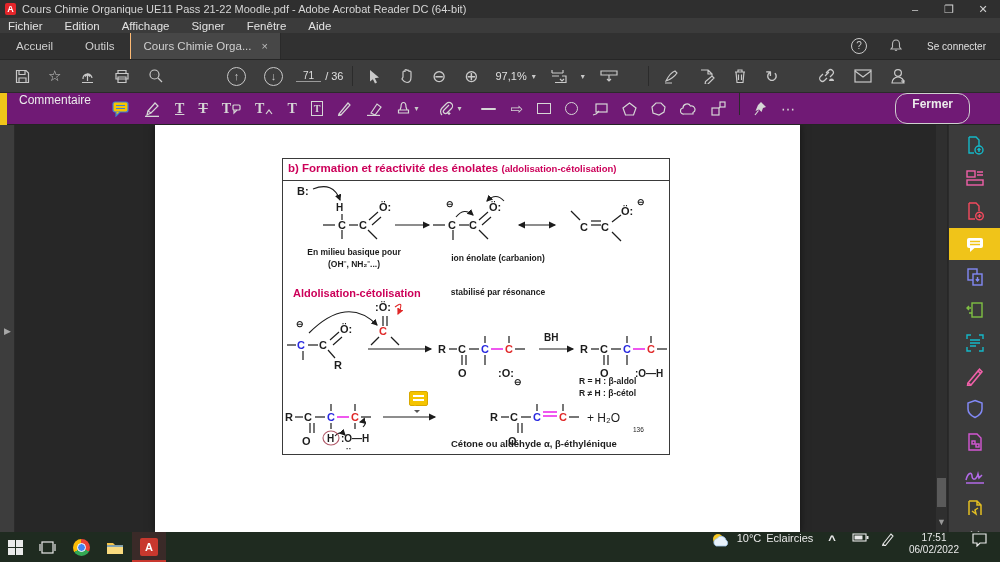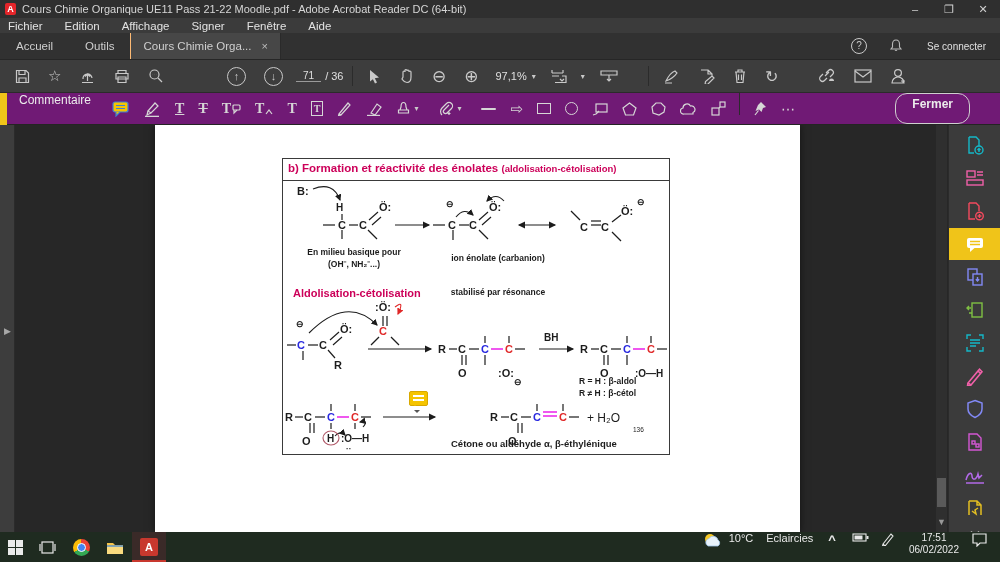--- a/index.html
+++ b/index.html
@@ -643,21 +643,21 @@
   </div>
   <div class="tbicon activeapp">
       <div class="acroicon">A</div>
     </div>
   <div class="tray">
     <svg width="22" height="17" viewBox="0 0 22 17">
         <circle cx="8" cy="7" r="5" fill="#f7c825"></circle>
         <path d="M6 14 a4 4 0 0 1 1-7.5 a5 5 0 0 1 9 1.5 a3.5 3.5 0 0 1 0 6 Z" fill="#e8f2fb" stroke="#9fc4e8" stroke-width="0.8"></path>
       </svg>
     <span class="txt">10°C</span>
-    <span class="txt" style="margin-left:8px">Eclaircies</span>
+    <span class="txt" style="margin-left:0">Eclaircies</span>
     <span class="txt" style="font-size:13px;font-weight:bold;margin:0 10px">^</span>
     <svg width="17" height="11" viewBox="0 0 17 11" style="margin:0 6px">
         <rect x="1" y="2" width="13" height="7" fill="none" stroke="#e8e8e8" stroke-width="1.1"></rect>
         <rect x="14.5" y="4" width="2" height="3" fill="#e8e8e8"></rect>
         <rect x="2.5" y="3.5" width="8" height="4" fill="#e8e8e8"></rect>
       </svg>
     <svg width="14" height="14" viewBox="0 0 14 14" style="margin:0 6px">
         <path d="M2 12 L10 2 l2 2 L4 14 Z M2 12 l-.5 2.5 2.5-.5" fill="none" stroke="#e8e8e8" stroke-width="1.1"></path>
       </svg>
     <div class="clock">

